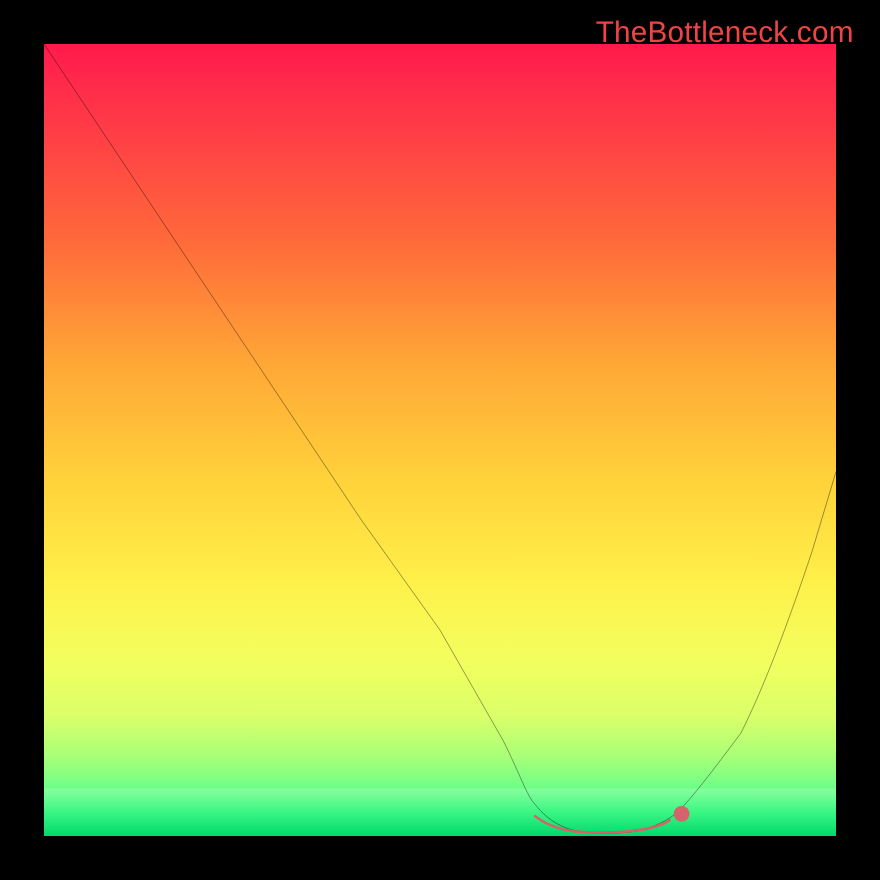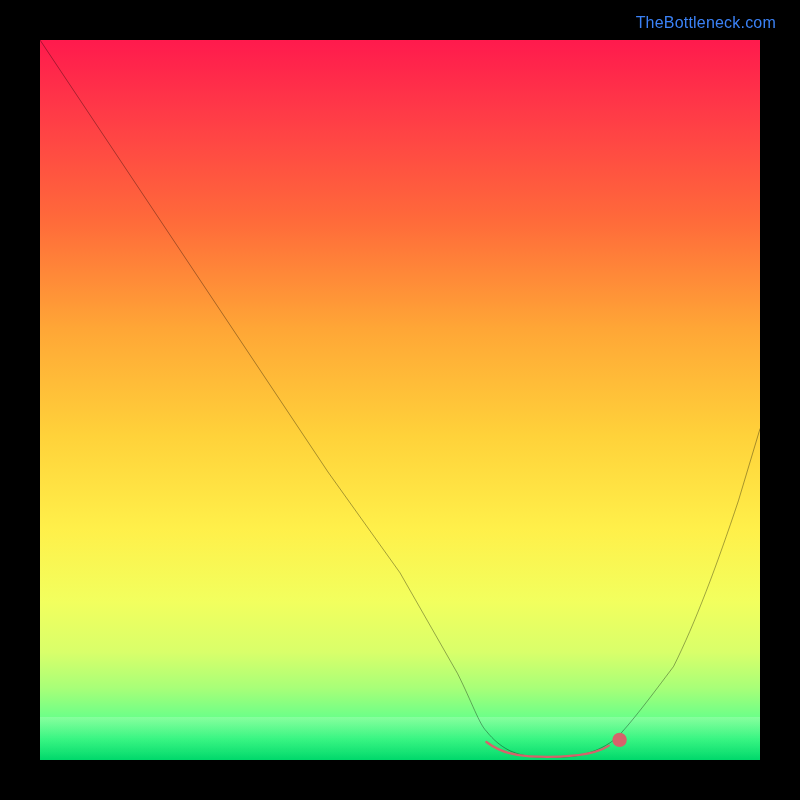--- a/index.html
+++ b/index.html
@@ -60,22 +60,22 @@
     left: 0;
     top: 0;
     width: 100%;
     height: 100%;
   }
   .watermark {
     position: absolute;
     top: 14px;
     right: 24px;
     font-family: Arial, Helvetica, sans-serif;
-    font-size: 16px;
-    color: #3b82f6;
+    font-size: 27px;
+    color: #ef4444;
     letter-spacing: 0.2px;
   }
 </style>
 </head>
 <body>
 
 <div class="frame">
 
   <div class="plot-area">
     <div class="bottom-bands"></div>

